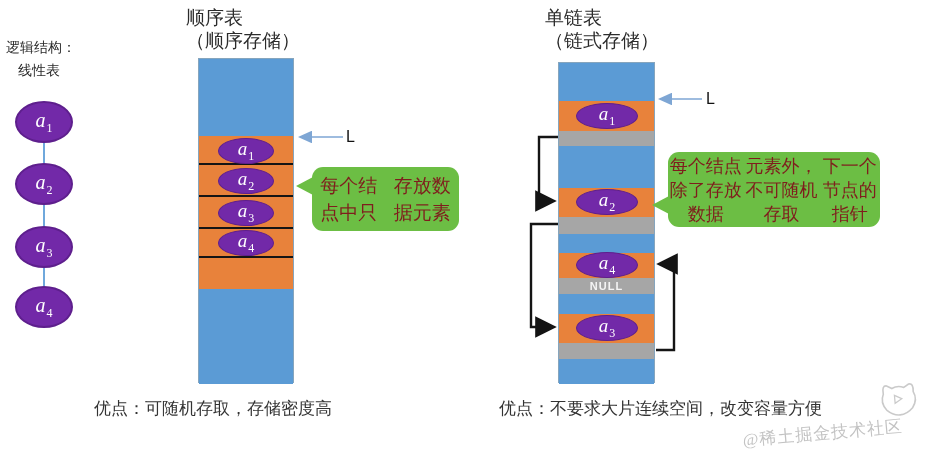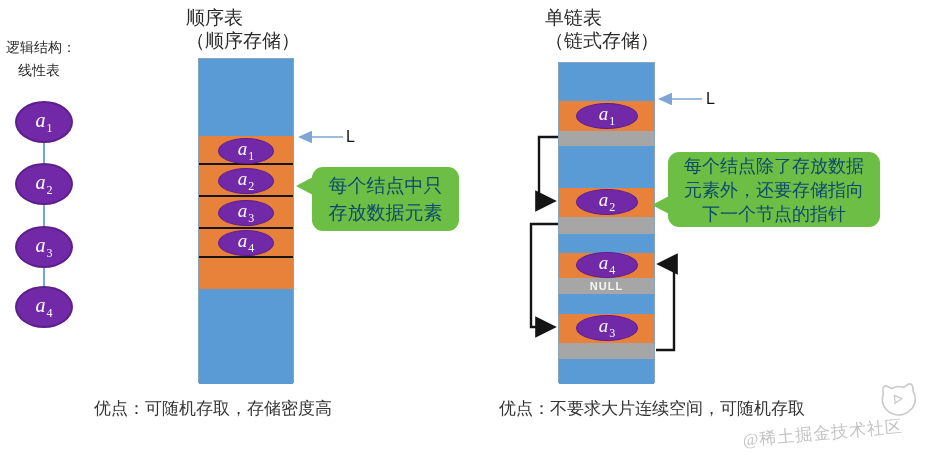--- a/index.html
+++ b/index.html
@@ -31,22 +31,22 @@
     position:absolute;border-radius:50%;background:#7229a8;border:1px solid #5e1f8d;
     display:flex;align-items:center;justify-content:center;box-sizing:border-box;
     color:#fff;font-style:italic;font-size:19px;
   }
   .null-label{
     display:block;text-align:center;color:#f4f4f4;font-family:"Liberation Sans",sans-serif;
     font-size:11px;font-weight:bold;letter-spacing:1px;line-height:16px;
   }
   
   .bubble{
-    position:absolute;background:#6cbe44;border-radius:11px;color:#0c4a6e;
-    display:flex;flex-direction:column;justify-content:center;align-items:center;
+    position:absolute;background:#6cbe44;border-radius:11px;color:#7f1d1d;
+    display:flex;flex-direction:row;justify-content:center;align-items:center;
     text-align:center;
   }
   .bubble .tail{
     position:absolute;left:-16px;width:0;height:0;
     border-top:9px solid transparent;border-bottom:9px solid transparent;
     border-right:17px solid #6cbe44;
   }
   #seq-bubble{left:312px;top:167px;width:147px;height:64px;font-size:19px;line-height:27px;}
   #seq-bubble .tail{top:10px;}
   #linked-bubble{left:668px;top:152px;width:212px;height:75px;font-size:18px;line-height:24px;}
@@ -164,21 +164,21 @@
     <div class="cell-ellipse" style="left:17px;top:252px;width:62px;height:26px;">
       <span><i>a</i><sub>3</sub></span>
     </div>
   </div>
 
   <div class="ptr-label" style="left:706px;top:90px;">L</div>
 
   <div class="bubble" id="linked-bubble">
     <span class="tail"></span>
     <div>每个结点除了存放数据</div>
-    <div>元素外，还要存储指向</div>
+    <div>元素外，不可随机存取</div>
     <div>下一个节点的指针</div>
   </div>
 
   <svg id="overlay" width="934" height="455" viewBox="0 0 934 455">
     <defs>
       <marker id="mBlack" markerWidth="9" markerHeight="9" refX="7" refY="4.5" orient="auto">
         <path d="M0,0 L9,4.5 L0,9 z" fill="#141414"></path>
       </marker>
       <marker id="mBlue" markerWidth="9" markerHeight="8" refX="7" refY="4" orient="auto">
         <path d="M0,0 L9,4 L0,8 z" fill="#7ea6d4"></path>
@@ -188,21 +188,21 @@
     <line x1="702" y1="99" x2="661" y2="99" stroke="#7ea6d4" stroke-width="1.6" marker-end="url(#mBlue)"></line>
     <polyline points="558,137 539,137 539,201 552,201" fill="none" stroke="#141414" stroke-width="2.4" marker-end="url(#mBlack)"></polyline>
     <polyline points="558,224 531,224 531,327 552,327" fill="none" stroke="#141414" stroke-width="2.4" marker-end="url(#mBlack)"></polyline>
     <polyline points="656,350 674,350 674,264 661,264" fill="none" stroke="#141414" stroke-width="2.4" marker-end="url(#mBlack)"></polyline>
   </svg>
 
   <div class="notes" id="notes-seq">
     <div>优点：可随机存取，存储密度高</div>
   </div>
   <div class="notes" id="notes-linked">
-    <div>优点：不要求大片连续空间，可随机存取</div>
+    <div>优点：不要求大片连续空间，改变容量方便</div>
   </div>
 
   <div id="watermark">
     <svg width="42" height="36" viewBox="0 0 42 36">
       <path d="M6,12 Q5,3 10,4 L15,7 Q21,4 27,7 L32,4 Q37,3 36,12 Q40,20 34,28 Q28,34 21,34 Q14,34 8,28 Q2,20 6,12 Z" fill="none" stroke="#a8a8a8" stroke-width="1.6"></path>
       <path d="M17,14 L24,18 L17,22 Z" fill="none" stroke="#a8a8a8" stroke-width="1.3"></path>
     </svg>
     <div class="wm-text">@稀土掘金技术社区</div>
   </div>
 

